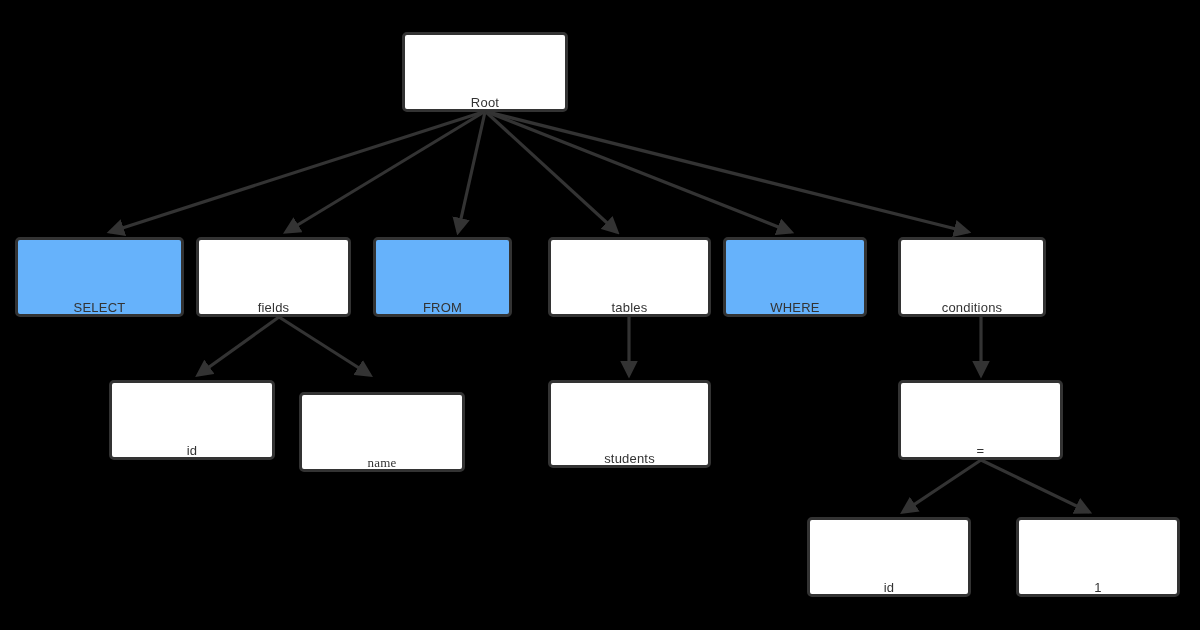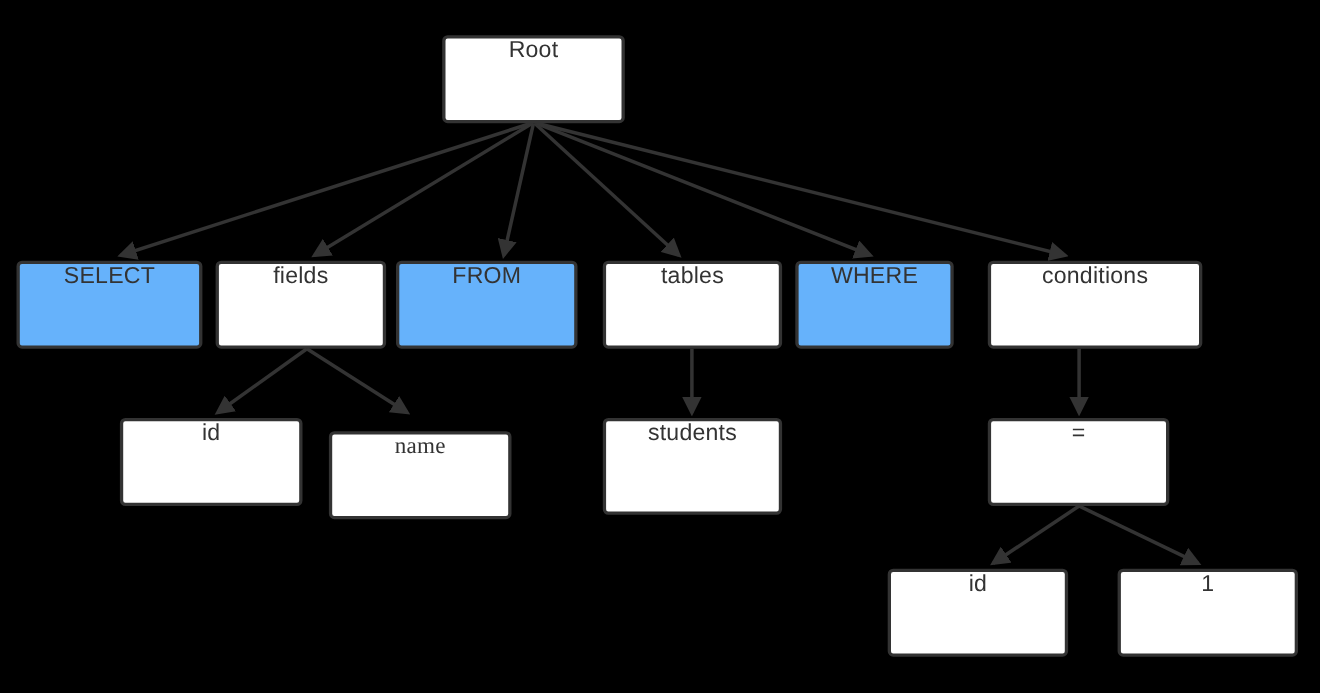--- a/index.html
+++ b/index.html
@@ -24,27 +24,27 @@
     left: 0;
     top: 0;
     width: 1200px;
     height: 630px;
     pointer-events: none;
   }
   .node {
     position: absolute;
     box-sizing: border-box;
     display: flex;
-    align-items: flex-start;
+    align-items: flex-end;
     justify-content: center;
     border: 3px solid #333333;
     border-radius: 5px;
     background: #ffffff;
     color: #333333;
-    font-size: 21px;
+    font-size: 13px;
     font-family: "Liberation Sans", sans-serif;
     letter-spacing: 0.2px;
     z-index: 2;
   }
   .node.highlight {
     background: #66b2fb;
   }
   .node-label {
     line-height: 1;
   }
@@ -79,30 +79,30 @@
   <div id="node-layer">
       <div class="node" style="left: 402px; top: 32px; width: 166px; height: 80px;">
         <span class="node-label">Root</span>
       </div>
       <div class="node highlight" style="left: 15px; top: 237px; width: 169px; height: 80px;">
         <span class="node-label">SELECT</span>
       </div>
       <div class="node" style="left: 196px; top: 237px; width: 155px; height: 80px;">
         <span class="node-label">fields</span>
       </div>
-      <div class="node highlight" style="left: 360px; top: 237px; width: 165px; height: 80px;">
+      <div class="node highlight" style="left: 373px; top: 237px; width: 139px; height: 80px;">
         <span class="node-label">FROM</span>
       </div>
       <div class="node" style="left: 548px; top: 237px; width: 163px; height: 80px;">
         <span class="node-label">tables</span>
       </div>
       <div class="node highlight" style="left: 723px; top: 237px; width: 144px; height: 80px;">
         <span class="node-label">WHERE</span>
       </div>
-      <div class="node" style="left: 898px; top: 237px; width: 195px; height: 80px;">
+      <div class="node" style="left: 898px; top: 237px; width: 148px; height: 80px;">
         <span class="node-label">conditions</span>
       </div>
       <div class="node" style="left: 109px; top: 380px; width: 166px; height: 80px;">
         <span class="node-label">id</span>
       </div>
       <div class="node" style="left: 299px; top: 392px; width: 166px; height: 80px; font-family: Liberation Serif, serif;">
         <span class="node-label">name</span>
       </div>
       <div class="node" style="left: 548px; top: 380px; width: 163px; height: 88px;">
         <span class="node-label">students</span>

